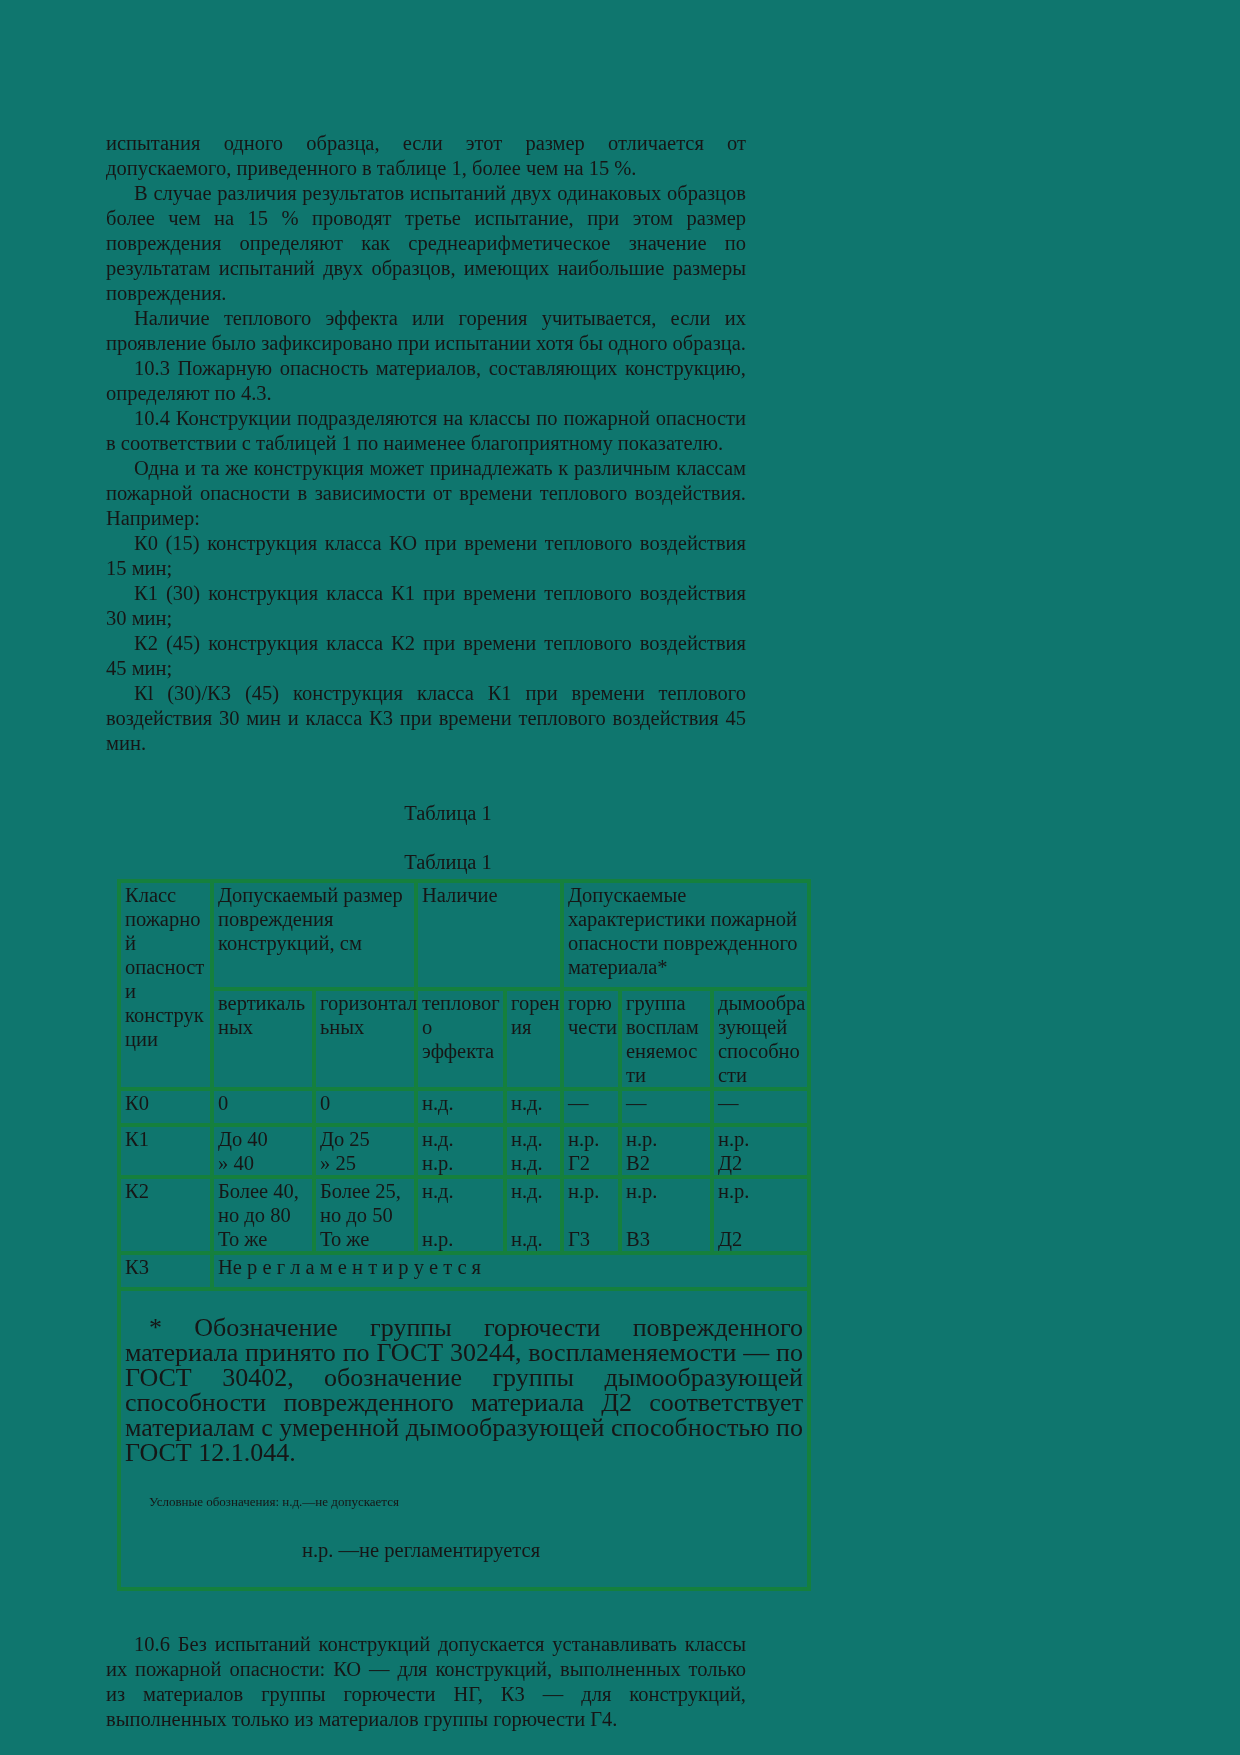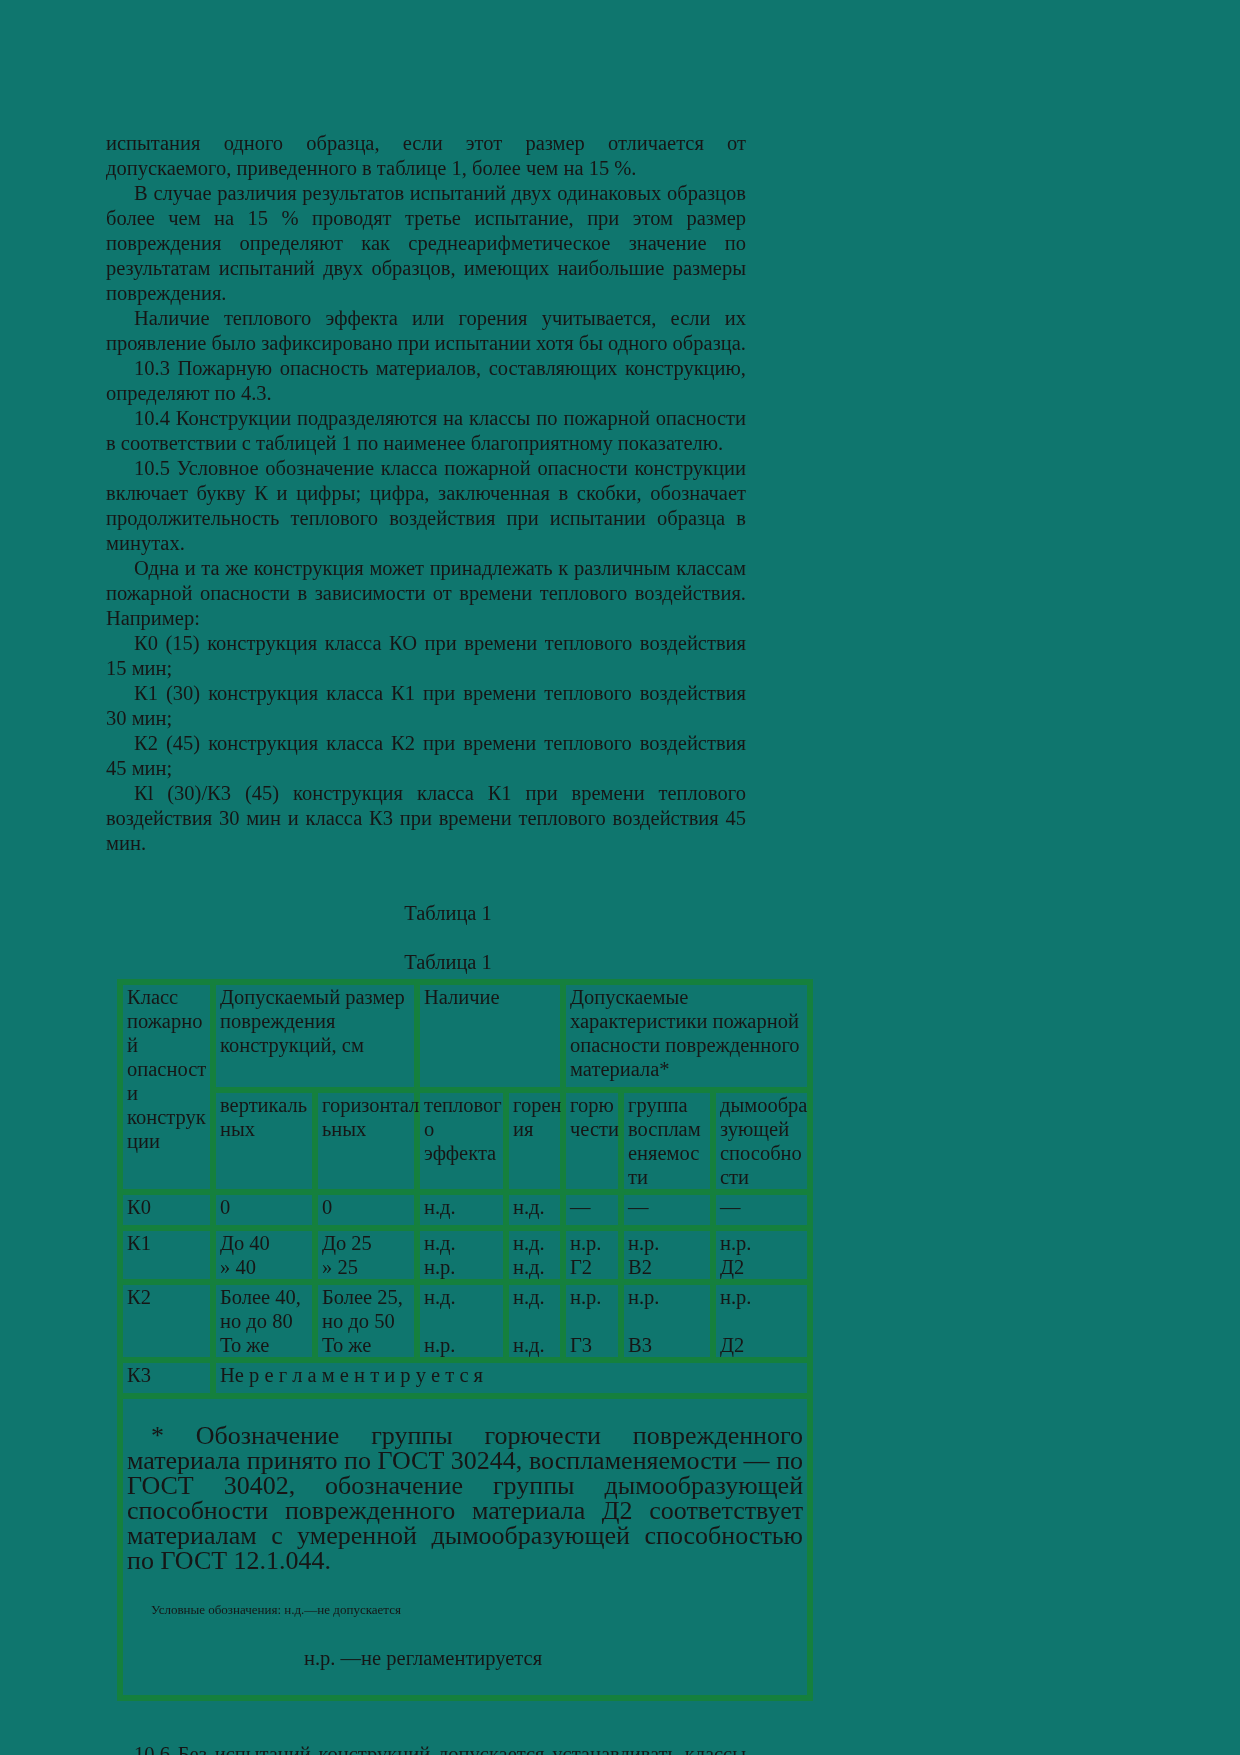--- a/index.html
+++ b/index.html
@@ -32,21 +32,21 @@
   p.cap2 { margin-top:24px; }
 
   table.gost {
     border-collapse:collapse;
     table-layout:fixed;
     width:690px;
     margin-top:4px;
     margin-left:11px;
   }
   table.gost td {
-    border:6px solid #15803d;
+    border:4px solid #15803d;
     vertical-align:top;
     padding:0 4px;
     font-size:20.5px;
     line-height:24px;
     text-align:left;
     white-space:pre-line;
     font-weight:normal;
   }
   td.jcell { white-space:normal; text-align:justify; }
   tr.h1 { height:108px; }
@@ -68,21 +68,20 @@
 <body>
 
 <div class="page">
   <div class="content">
 
     <p class="body-par">испытания одного образца, если этот размер отличается от допускаемого, приведенного в таблице 1, более чем на 15 %.</p>
     <p class="body-par ind">В случае различия результатов испытаний двух одинаковых образцов более чем на 15 % проводят третье испытание, при этом размер повреждения определяют как среднеарифметическое значение по результатам испытаний двух образцов, имеющих наибольшие размеры повреждения.</p>
     <p class="body-par ind">Наличие теплового эффекта или горения учитывается, если их проявление было зафиксировано при испытании хотя бы одного образца.</p>
     <p class="body-par ind">10.3 Пожарную опасность материалов, составляющих конструкцию, определяют по 4.3.</p>
     <p class="body-par ind">10.4 Конструкции подразделяются на классы по пожарной опасности в соответствии с таблицей 1 по наименее благоприятному показателю.</p>
-    <p class="body-par ind">10.5 Условное обозначение класса пожарной опасности конструкции включает букву К и цифры; цифра, заключенная в скобки, обозначает продолжительность теплового воздействия при испытании образца в минутах.</p>
     <p class="body-par ind">Одна и та же конструкция может принадлежать к различным классам пожарной опасности в зависимости от времени теплового воздействия. Например:</p>
     <p class="body-par ind">К0 (15) конструкция класса КО при времени теплового воздействия 15 мин;</p>
     <p class="body-par ind">К1 (30) конструкция класса К1 при времени теплового воздействия 30 мин;</p>
     <p class="body-par ind">К2 (45) конструкция класса К2 при времени теплового воздействия 45 мин;</p>
     <p class="body-par ind">Кl (30)/К3 (45) конструкция класса К1 при времени теплового воздействия 30 мин и класса К3 при времени теплового воздействия 45 мин.</p>
 
     <p class="caption cap1">Таблица 1</p>
     <p class="caption cap2">Таблица 1</p>
 
     <table class="gost">

